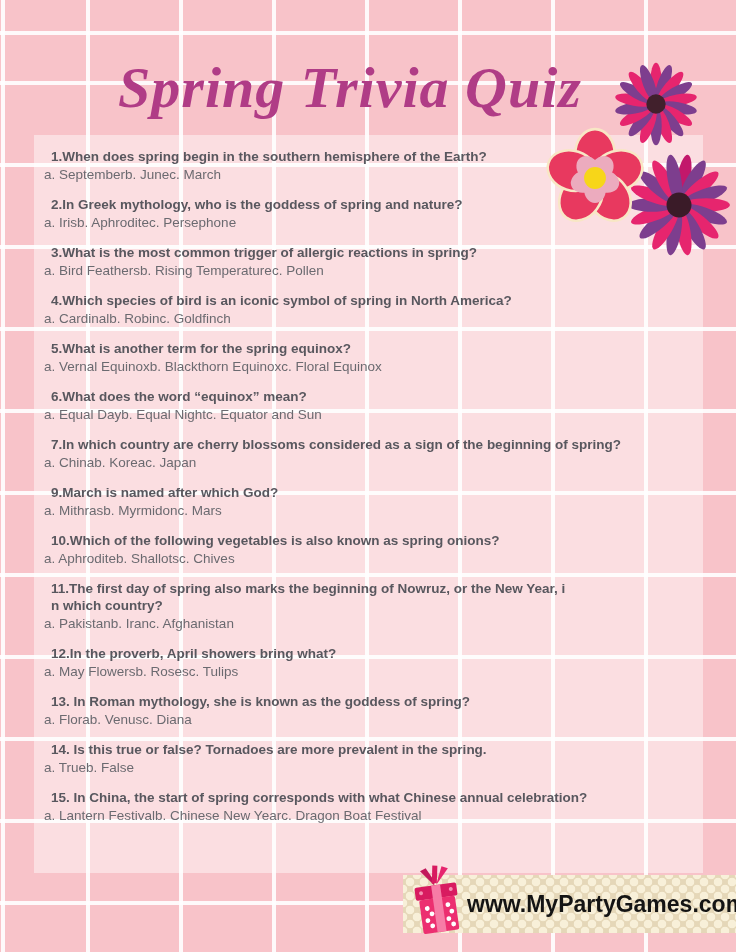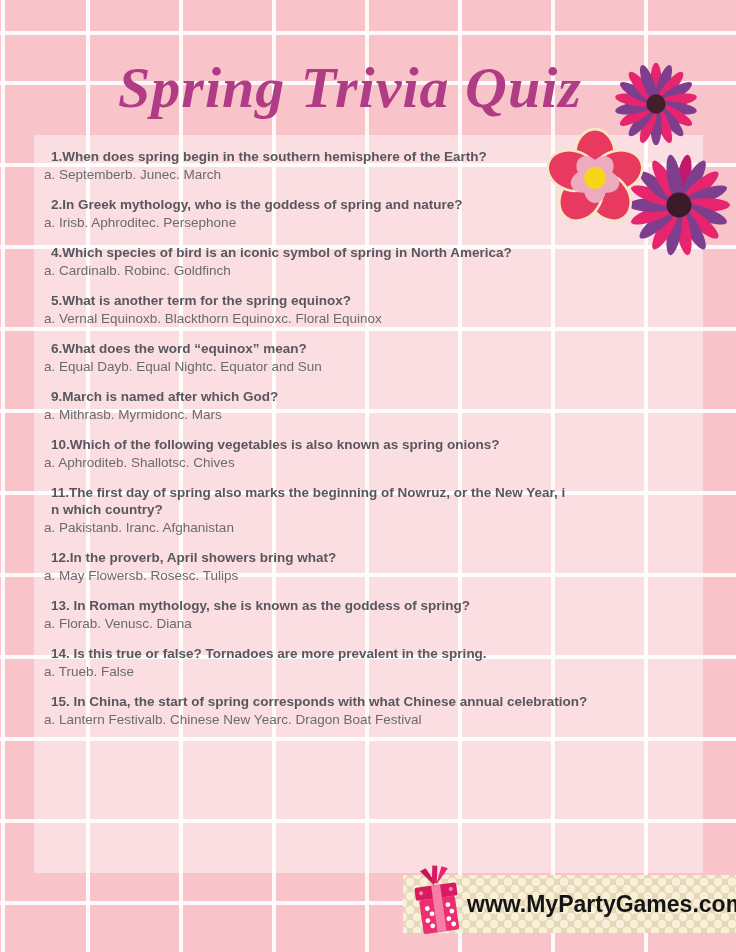--- a/index.html
+++ b/index.html
@@ -69,20 +69,28 @@
 
   <div class="question">
     <div class="q-text">2.In Greek mythology, who is the goddess of spring and nature?</div>
     <div class="q-options">
         <span class="q-option">a. Iris</span>
         <span class="q-option">b. Aphrodite</span>
         <span class="q-option">c. Persephone</span>
       </div>
   </div>
 
+  <div class="question">
+    <div class="q-text">3.What is the most common trigger of allergic reactions in spring?</div>
+    <div class="q-options">
+        <span class="q-option">a. Bird Feathers</span>
+        <span class="q-option">b. Rising Temperature</span>
+        <span class="q-option">c. Pollen</span>
+      </div>
+  </div>
 
   <div class="question">
     <div class="q-text">4.Which species of bird is an iconic symbol of spring in North America?</div>
     <div class="q-options">
         <span class="q-option">a. Cardinal</span>
         <span class="q-option">b. Robin</span>
         <span class="q-option">c. Goldfinch</span>
       </div>
   </div>
 
@@ -97,20 +105,28 @@
 
   <div class="question">
     <div class="q-text">6.What does the word “equinox” mean?</div>
     <div class="q-options">
         <span class="q-option">a. Equal Day</span>
         <span class="q-option">b. Equal Night</span>
         <span class="q-option">c. Equator and Sun</span>
       </div>
   </div>
 
+  <div class="question">
+    <div class="q-text">7.In which country are cherry blossoms considered as a sign of the beginning of spring?</div>
+    <div class="q-options">
+        <span class="q-option">a. China</span>
+        <span class="q-option">b. Korea</span>
+        <span class="q-option">c. Japan</span>
+      </div>
+  </div>
 
 
   <div class="question">
     <div class="q-text">9.March is named after which God?</div>
     <div class="q-options">
         <span class="q-option">a. Mithras</span>
         <span class="q-option">b. Myrmidon</span>
         <span class="q-option">c. Mars</span>
       </div>
   </div>

